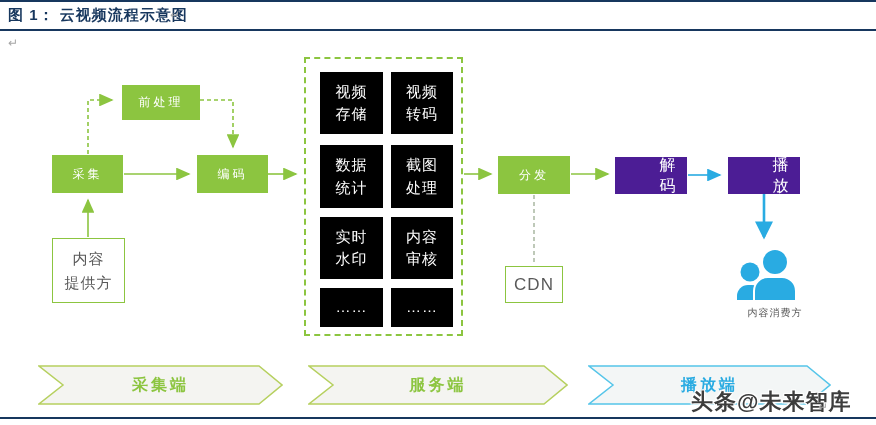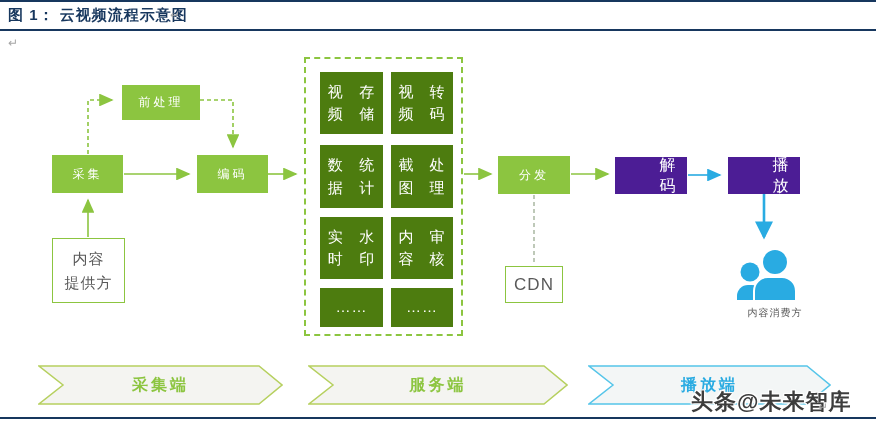--- a/index.html
+++ b/index.html
@@ -19,22 +19,22 @@
   .ret-body { position:absolute; left:8px; top:36px; }
   .ret-wm { position:absolute; left:818px; top:400px; }
 
   
   .node { position:absolute; display:flex; align-items:center; justify-content:center;
           text-align:center; }
   .green { background:#8CC540; color:#fff; font-size:12px; letter-spacing:3px; }
   .blue  { background:#4c1d95; color:#fff; font-size:16px; letter-spacing:3px;padding-left:36px; }
   .outline { background:#fff; border:1px solid #8CC540; color:#595959;
              font-size:15px; letter-spacing:1px; }
-  .module { background:#4d7c0f; color:#fff; font-size:15px; line-height:1.5;
-            letter-spacing:1px; flex-direction:row; }
+  .module { background:#000000; color:#fff; font-size:15px; line-height:1.5;
+            letter-spacing:1px; flex-direction:column; }
   .dashed-wrap { position:absolute; left:304px; top:57px; width:159px; height:279px;
                  border:2px dashed #8CC540; background:#fff; }
   .consumer-label { position:absolute; left:728px; top:306px; width:94px; text-align:center;
                     color:#595959; font-size:10px; letter-spacing:1px; }
 
   
   .banner { position:absolute; top:365px; height:40px; }
   .banner svg { position:absolute; left:0; top:0; }
   .banner .lbl { position:absolute; left:0; top:0; width:100%; height:100%;
                  display:flex; align-items:center; justify-content:center;

